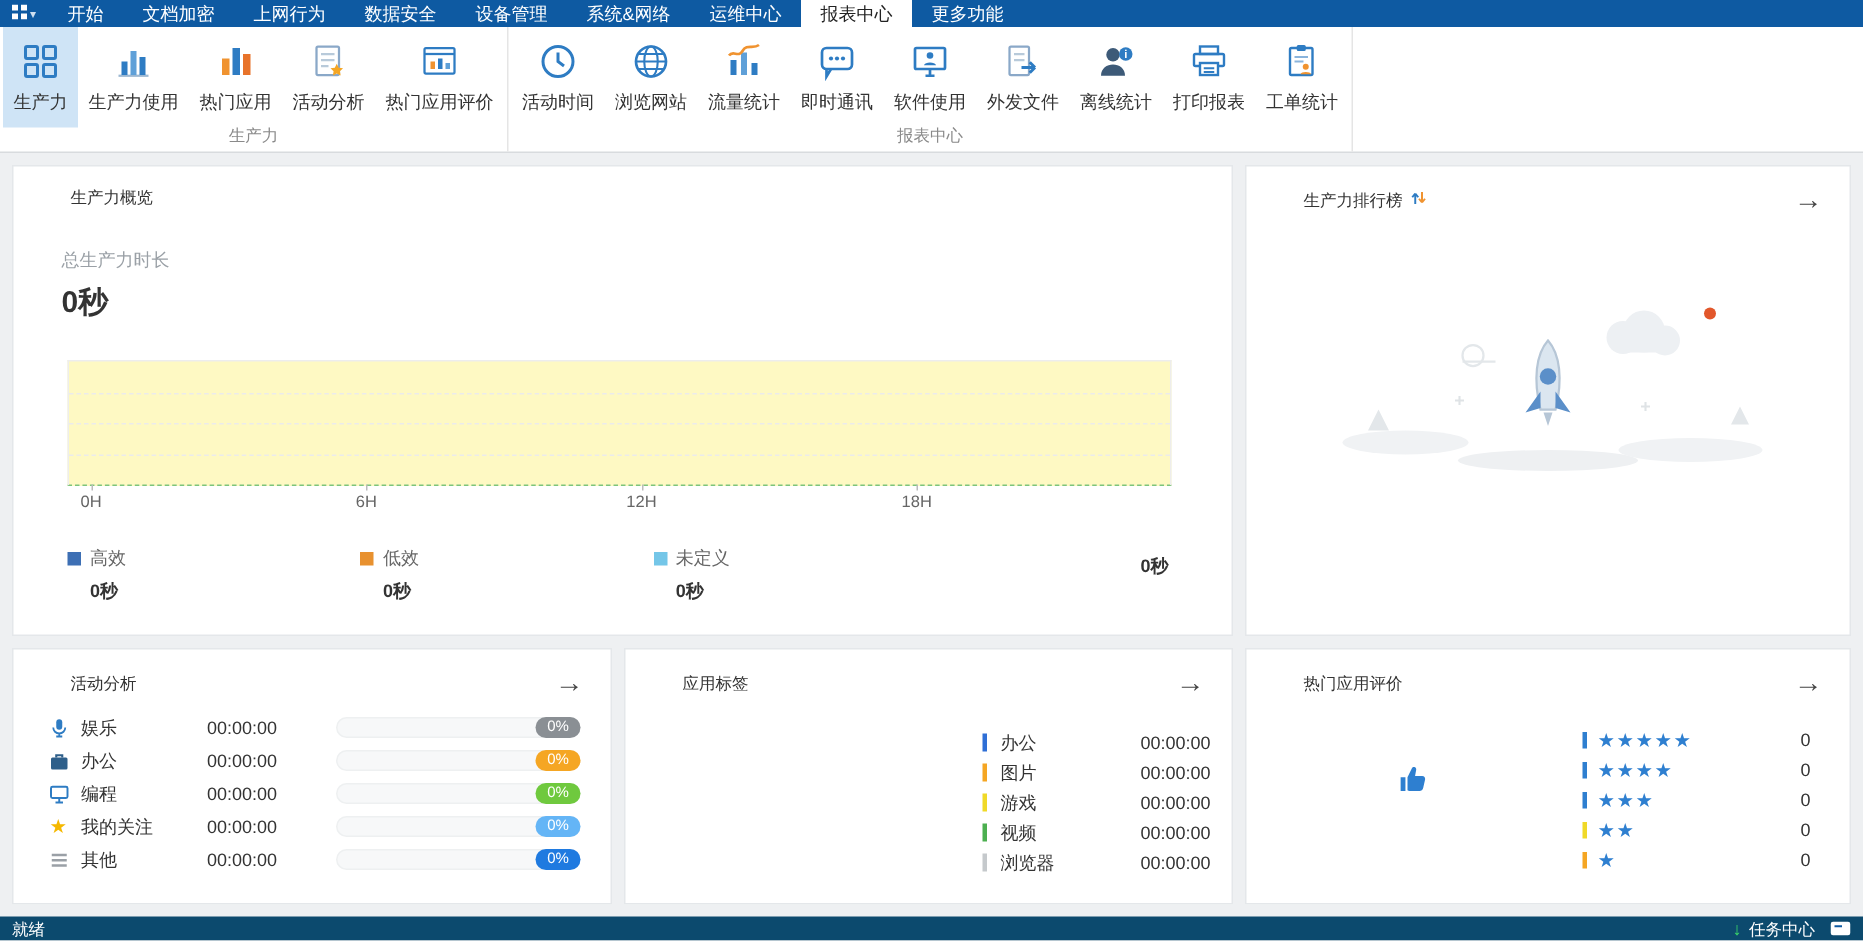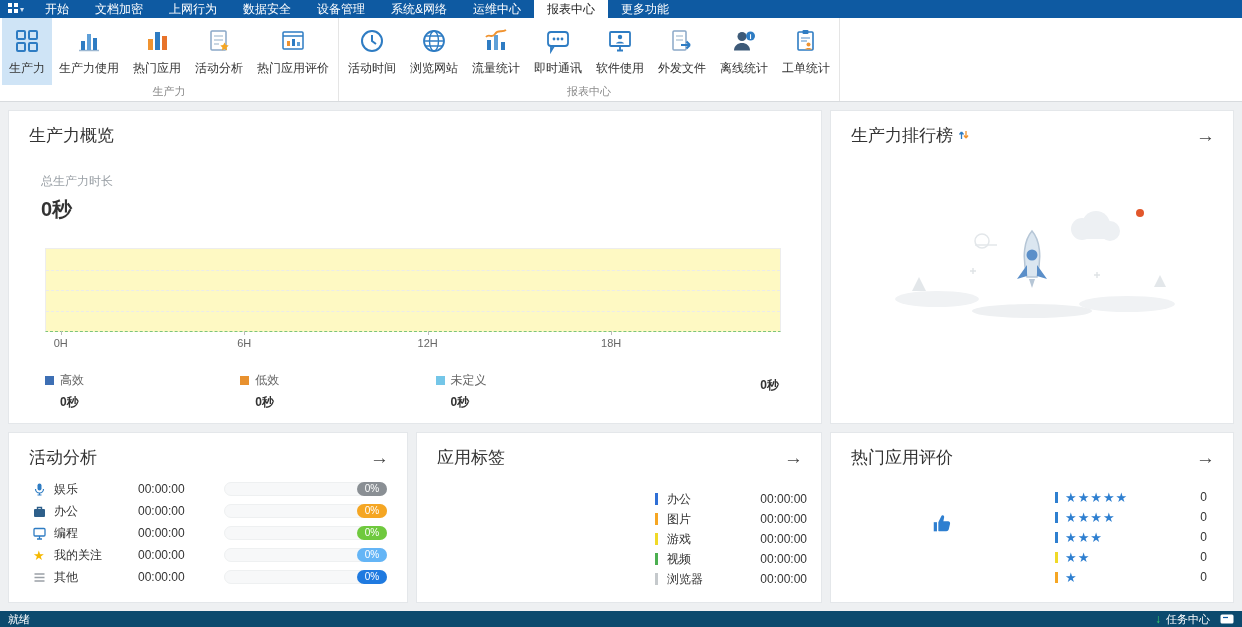--- a/index.html
+++ b/index.html
@@ -28,21 +28,21 @@
   .row1 { display:flex; gap:8px; height:314px; margin-bottom:8px; }
   .row2 { display:flex; gap:8px; height:171px; }
   .panel { background:#fff; border:1px solid #e4e7ea; overflow:hidden; }
   #panel-overview { width:814px; }
   #panel-ranking { flex:1; position:relative; }
   #panel-activity { width:400px; }
   #panel-tags { width:406px; }
   #panel-ratings { flex:1; }
 
   .phead { display:flex; justify-content:space-between; align-items:center; padding:13px 18px 0 20px; }
-  .ptitle { font-size:17px; color:#333; display:flex; align-items:center; gap:5px; }
+  .ptitle { font-size:11px; color:#333; display:flex; align-items:center; gap:5px;margin-left:18px; }
   .parrow { font-size:19px; color:#444; line-height:1; cursor:pointer; }
 
   
   .ov-total { margin:26px 0 0 32px; }
   .ov-total-label { font-size:12px; color:#9aa0a6; }
   .ov-total-value { font-size:20px; font-weight:bold; color:#333; margin-top:6px; }
   .ov-chart { position:relative; margin:25px 40px 0 36px; height:84px; border:1px solid #ededed; border-bottom:1px dashed #7cc47c; background:#fef9c3; }
   .gridline { position:absolute; left:0; right:0; border-top:1px dashed #ebebeb; }
   .tick { position:absolute; top:100%; width:1px; height:4px; background:#bbb; }
   .xlabel { position:absolute; top:calc(100% + 6px); transform:translateX(-50%); font-size:11px; color:#666; }
@@ -245,20 +245,31 @@
       <div class="ritem">
         <span class="ricon">
             <svg width="26" height="26" viewBox="0 0 26 26">
               <circle cx="11" cy="8.5" r="4.5" fill="#3d5a78"></circle>
               <path d="M3 22.5c0-5 4-7.5 8-7.5s8 2.5 8 7.5z" fill="#3d5a78"></path>
               <circle cx="19.5" cy="8" r="4.5" fill="#2e7cc3"></circle>
               <text x="19.5" y="10.6" font-size="7.5" fill="#fff" text-anchor="middle" font-weight="bold">i</text>
             </svg>
           </span>
         <span class="rlabel">离线统计</span>
+      </div>
+      <div class="ritem">
+        <span class="ricon">
+            <svg width="26" height="26" viewBox="0 0 26 26">
+              <rect x="7" y="3" width="12" height="5" fill="none" stroke="#2e7cc3" stroke-width="1.6"></rect>
+              <rect x="3" y="8" width="20" height="8" rx="1" fill="none" stroke="#2e7cc3" stroke-width="1.6"></rect>
+              <rect x="7" y="14" width="12" height="8" fill="#fff" stroke="#2e7cc3" stroke-width="1.6"></rect>
+              <path d="M9.5 17.5h7M9.5 20h7" stroke="#2e7cc3" stroke-width="1.3"></path>
+            </svg>
+          </span>
+        <span class="rlabel">打印报表</span>
       </div>
       <div class="ritem">
         <span class="ricon">
             <svg width="26" height="26" viewBox="0 0 26 26">
               <rect x="5" y="4" width="15" height="18" rx="1" fill="none" stroke="#2e7cc3" stroke-width="1.6"></rect>
               <rect x="9.5" y="2" width="6" height="4" rx="1" fill="#2e7cc3"></rect>
               <path d="M8 10h9M8 13h6" stroke="#8ab4dc" stroke-width="1.4"></path>
               <circle cx="15.5" cy="16.5" r="2" fill="#f09330"></circle>
               <path d="M12 21.5c.3-2 6.7-2 7 0z" fill="#f09330"></path>
             </svg>

